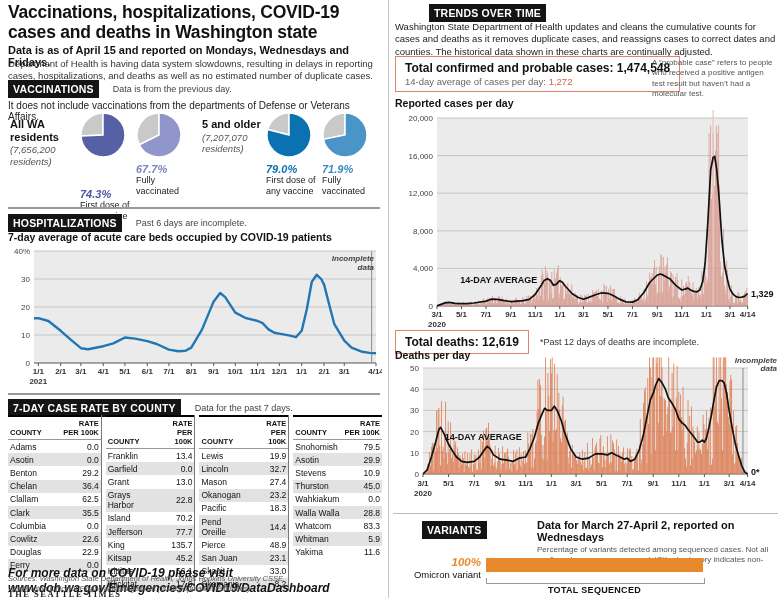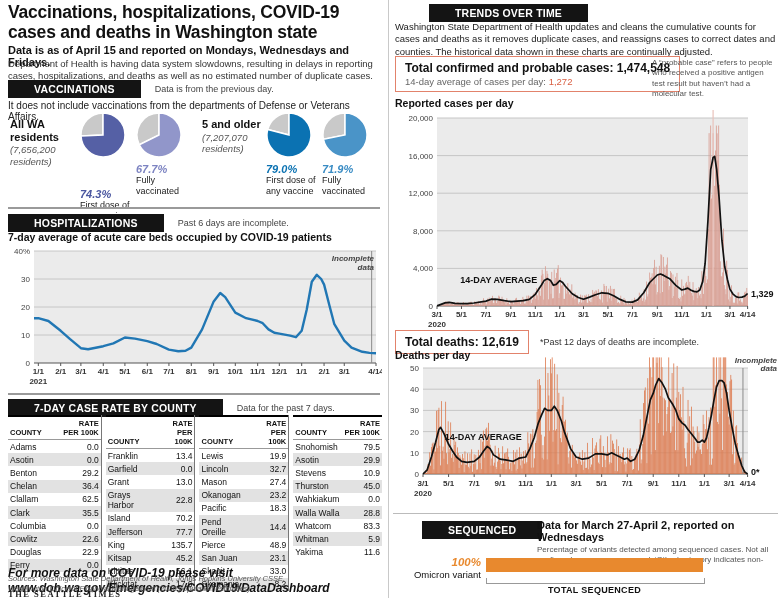--- a/index.html
+++ b/index.html
@@ -3,21 +3,21 @@
 <meta charset="utf-8">
 <style>
   html,body{margin:0;padding:0;background:#fff;}
   .page{position:relative;width:780px;height:598px;background:#fff;overflow:hidden;
         font-family:"Liberation Sans",sans-serif;color:#111;}
   .abs{position:absolute;}
   .title{font-size:17.5px;font-weight:bold;line-height:1.14;letter-spacing:-0.2px;}
   .subtitle{font-size:11px;font-weight:bold;}
   .intro{font-size:9.5px;color:#333;line-height:1.3;}
   .badge-row{display:flex;align-items:center;}
-  .badge{background:#141414;color:#fff;font-weight:bold;font-size:10.5px;padding:3px 26px;
+  .badge{background:#141414;color:#fff;font-weight:bold;font-size:10.5px;padding:3px 5px;
          display:inline-block;text-align:center;letter-spacing:.2px;}
   .badge-note{font-size:9px;color:#444;margin-left:14px;}
   .note{font-size:10px;color:#222;}
   .hline{height:0;border-top:2px solid #9a9a9a;}
   .thinline{height:0;border-top:1px solid #bbb;}
   .vdiv{width:0;border-left:1px solid #c9c9c9;}
   .vaxrow{display:flex;}
   .vax-label{padding-top:6px;}
   .vax-label .b{font-size:11px;font-weight:bold;line-height:1.15;}
   .vax-label .i{font-size:9.5px;font-style:italic;color:#555;line-height:1.2;margin-top:1px;}
@@ -1273,21 +1273,21 @@
       <text x="354.5806451612903" y="129" text-anchor="middle" class="axb">4/14</text>
       <text x="51.806451612903224" y="83.08" class="annb">14-DAY AVERAGE</text>
       <text x="358" y="118.304" fill="#d95f43" class="annb" font-size="9">0*</text>
       <text x="384" y="6" text-anchor="end" class="axbi">Incomplete</text>
       <text x="384" y="14" text-anchor="end" class="axbi">data</text>
     </svg>
 
   <div class="abs thinline" style="left:393px;top:513px;width:385px;"></div>
 
   <div class="abs" style="left:422px;top:520px;">
-    <span class="badge">SEQUENCED</span>
+    <span class="badge">VARIANTS</span>
   </div>
   <div class="abs" style="left:537px;top:519px;width:241px;">
     <div class="vartitle">Data for March 27-April 2, reported on Wednesdays</div>
     <div class="varnote">Percentage of variants detected among sequenced cases. Not all confirmed cases are sequenced. ‘Other’ category indicates non-variant of concern/interest.</div>
   </div>
   <div class="abs" style="left:395px;top:556px;width:86px;">
     <div class="varpct">100%</div>
     <div class="varlabel">Omicron variant</div>
   </div>
   <div class="abs" style="left:486px;top:558px;width:217px;">

